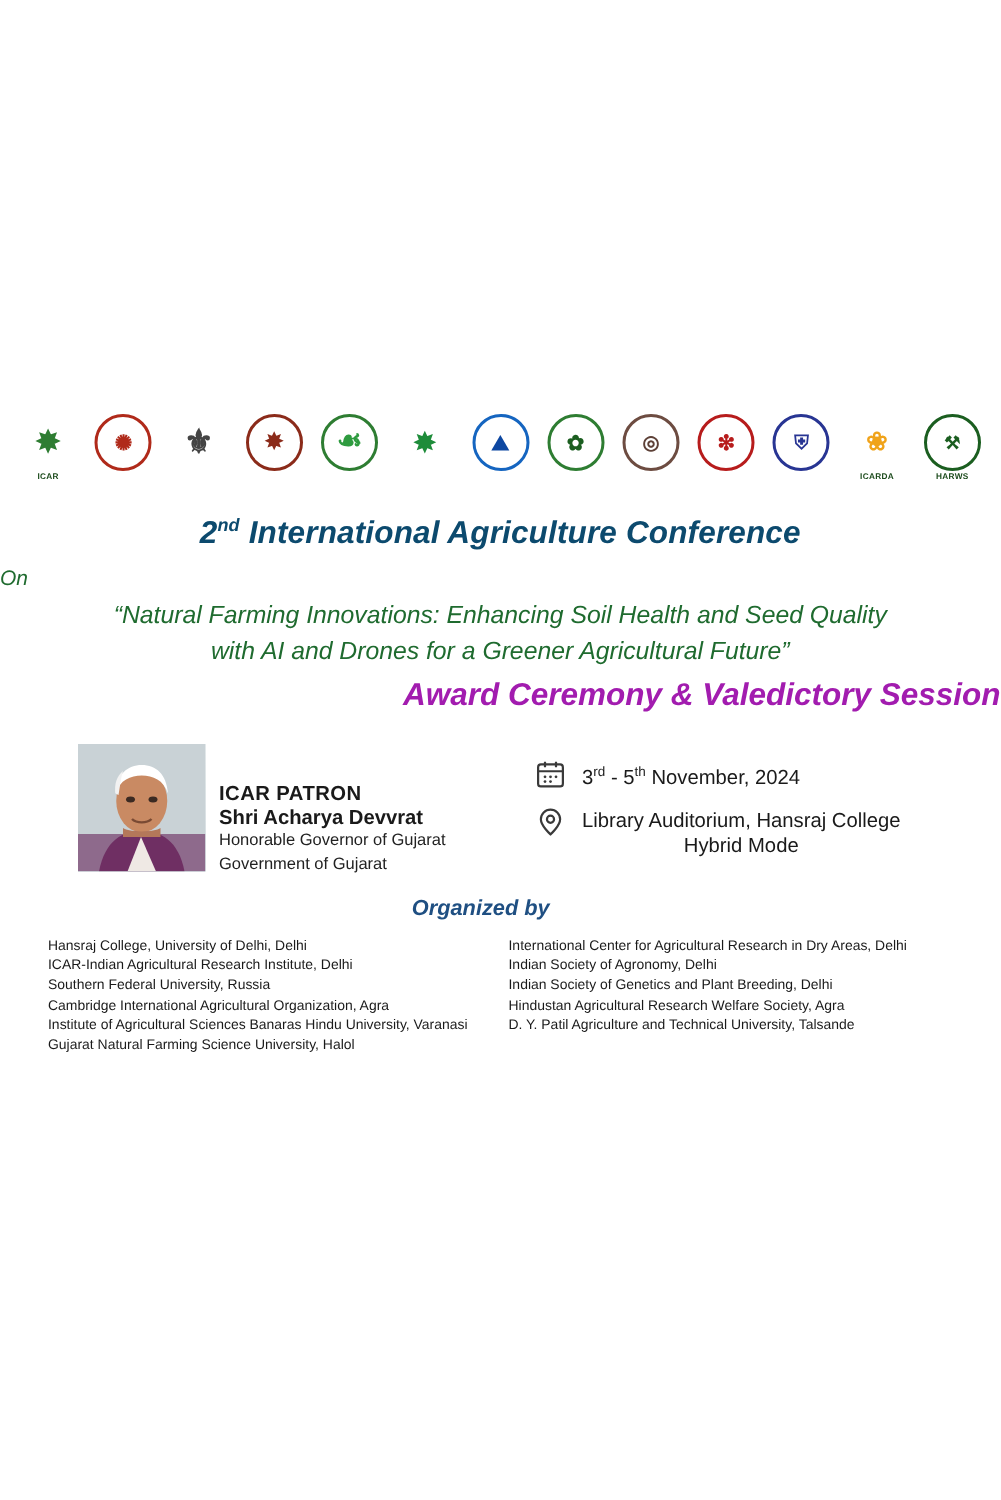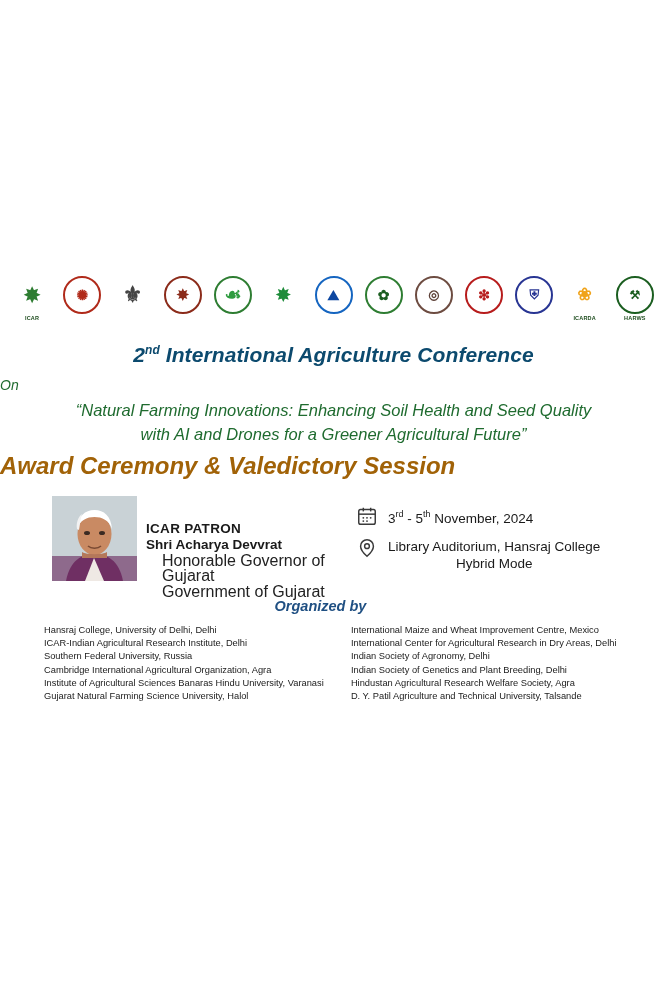--- a/index.html
+++ b/index.html
@@ -115,25 +115,25 @@
     text-align: center;
     font-size: 16.5px;
     font-style: italic;
     color: #1f6b2f;
     line-height: 24px;
   }
   .title-session {
     position: absolute;
     top: 452px;
     left: 0; width: 667px;
-    text-align: left;
-    font-size: 24px;
-    font-weight: bold;
-    font-style: italic;
-    color: #a16207;
+    text-align: right;
+    font-size: 21px;
+    font-weight: bold;
+    font-style: italic;
+    color: #a21caf;
   }
 
   
   .photo {
     position: absolute;
     left: 52px;
     top: 496px;
     width: 85px;
     height: 85px;
     background: linear-gradient(#cfd8dc, #b0bec5);
@@ -154,25 +154,24 @@
     letter-spacing: .3px;
     color: #1a1a1a;
   }
   .patron-name {
     font-size: 13.5px;
     font-weight: bold;
     color: #1a1a1a;
     margin-top: 1px;
   }
   .patron-role {
-    font-size: 16px;
+    font-size: 11px;
     line-height: 15px;
     color: #222;
     margin-top: 1px;
-    margin-left: 16px;
   }
 
   
   .details {
     position: absolute;
     left: 356px;
     top: 505px;
     width: 290px;
   }
   .detail-row {
@@ -208,21 +207,21 @@
     color: #1f4f82;
   }
   .org-cols {
     position: absolute;
     top: 624px;
     left: 32px;
     width: 604px;
     display: flex;
     gap: 0;
   }
-  .org-col { width: 50%; margin-left: 12px; }
+  .org-col { width: 50%; }
   .org-col.right { padding-left: 5px; }
   .org-item {
     font-size: 9.3px;
     line-height: 13.2px;
     color: #1a1a1a;
     white-space: nowrap;
   }
 </style>
 </head>
 <body>
@@ -375,21 +374,20 @@
   <div class="org-cols">
     <div class="org-col left">
       <div class="org-item">Hansraj College, University of Delhi, Delhi</div>
       <div class="org-item">ICAR-Indian Agricultural Research Institute, Delhi</div>
       <div class="org-item">Southern Federal University, Russia</div>
       <div class="org-item">Cambridge International Agricultural Organization, Agra</div>
       <div class="org-item">Institute of Agricultural Sciences Banaras Hindu University, Varanasi</div>
       <div class="org-item">Gujarat Natural Farming Science University, Halol</div>
     </div>
     <div class="org-col right">
-      <div class="org-item">International Maize and Wheat Improvement Centre, Mexico</div>
       <div class="org-item">International Center for Agricultural Research in Dry Areas, Delhi</div>
       <div class="org-item">Indian Society of Agronomy, Delhi</div>
       <div class="org-item">Indian Society of Genetics and Plant Breeding, Delhi</div>
       <div class="org-item">Hindustan Agricultural Research Welfare Society, Agra</div>
       <div class="org-item">D. Y. Patil Agriculture and Technical University, Talsande</div>
     </div>
   </div>
 
 </div>
 

